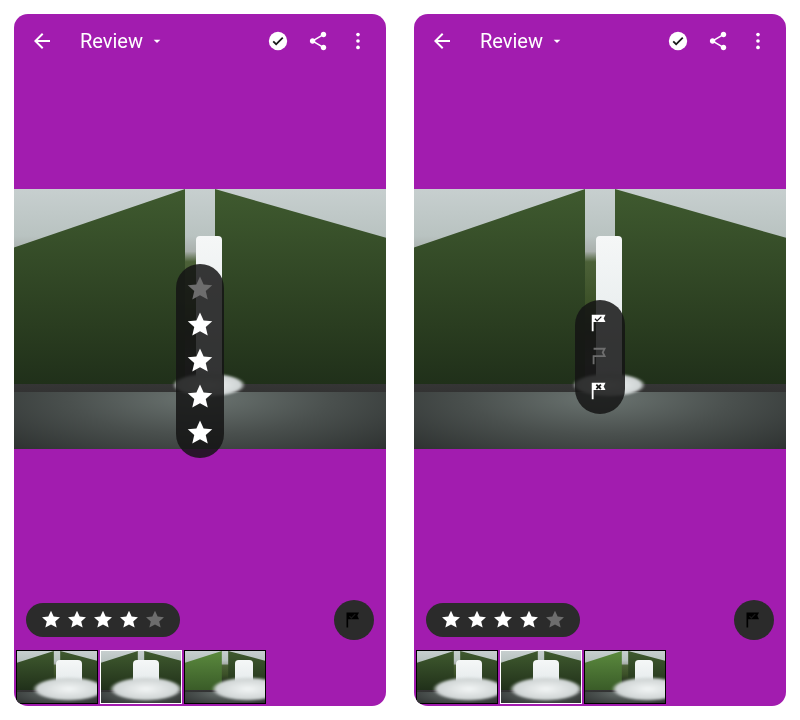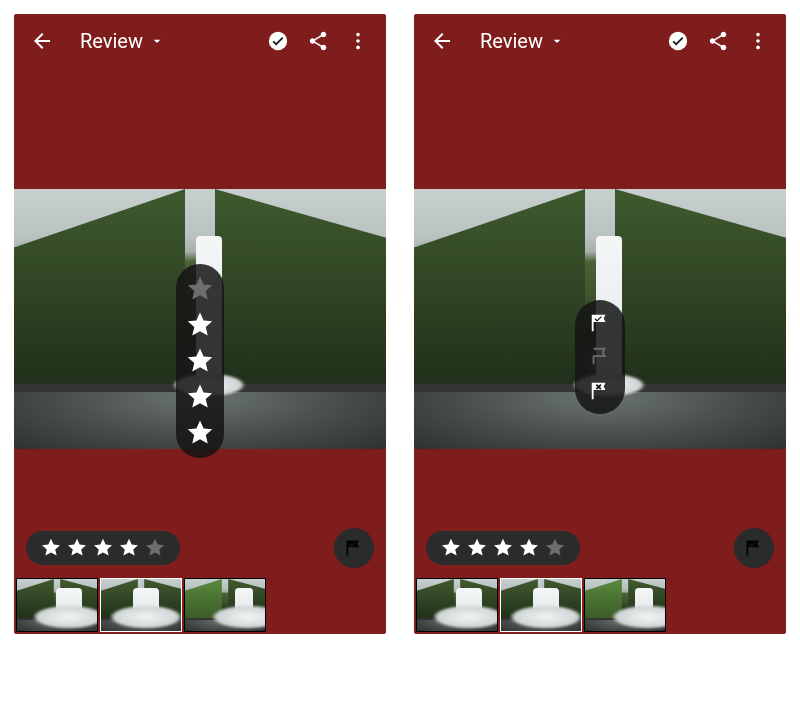--- a/index.html
+++ b/index.html
@@ -5,25 +5,25 @@
   * { box-sizing: border-box; }
   html, body { margin:0; padding:0; }
   body {
     width:800px; height:720px;
     background:#fff;
     font-family: -apple-system, Roboto, "Helvetica Neue", Arial, sans-serif;
     display:flex; justify-content:space-between;
     padding:14px;
   }
   .phone {
-    width:372px; height:620px;
-    background:#7f1d1d;
+    width:372px; height:692px;
+    background:#a21caf;
     position:relative;
     overflow:hidden;
-    border-radius:2px;
+    border-radius:14px;
   }
 
   
   .appbar {
     height:54px;
     display:flex; align-items:center;
     padding:0 8px;
     color:#fff;
   }
   .appbar .title {

